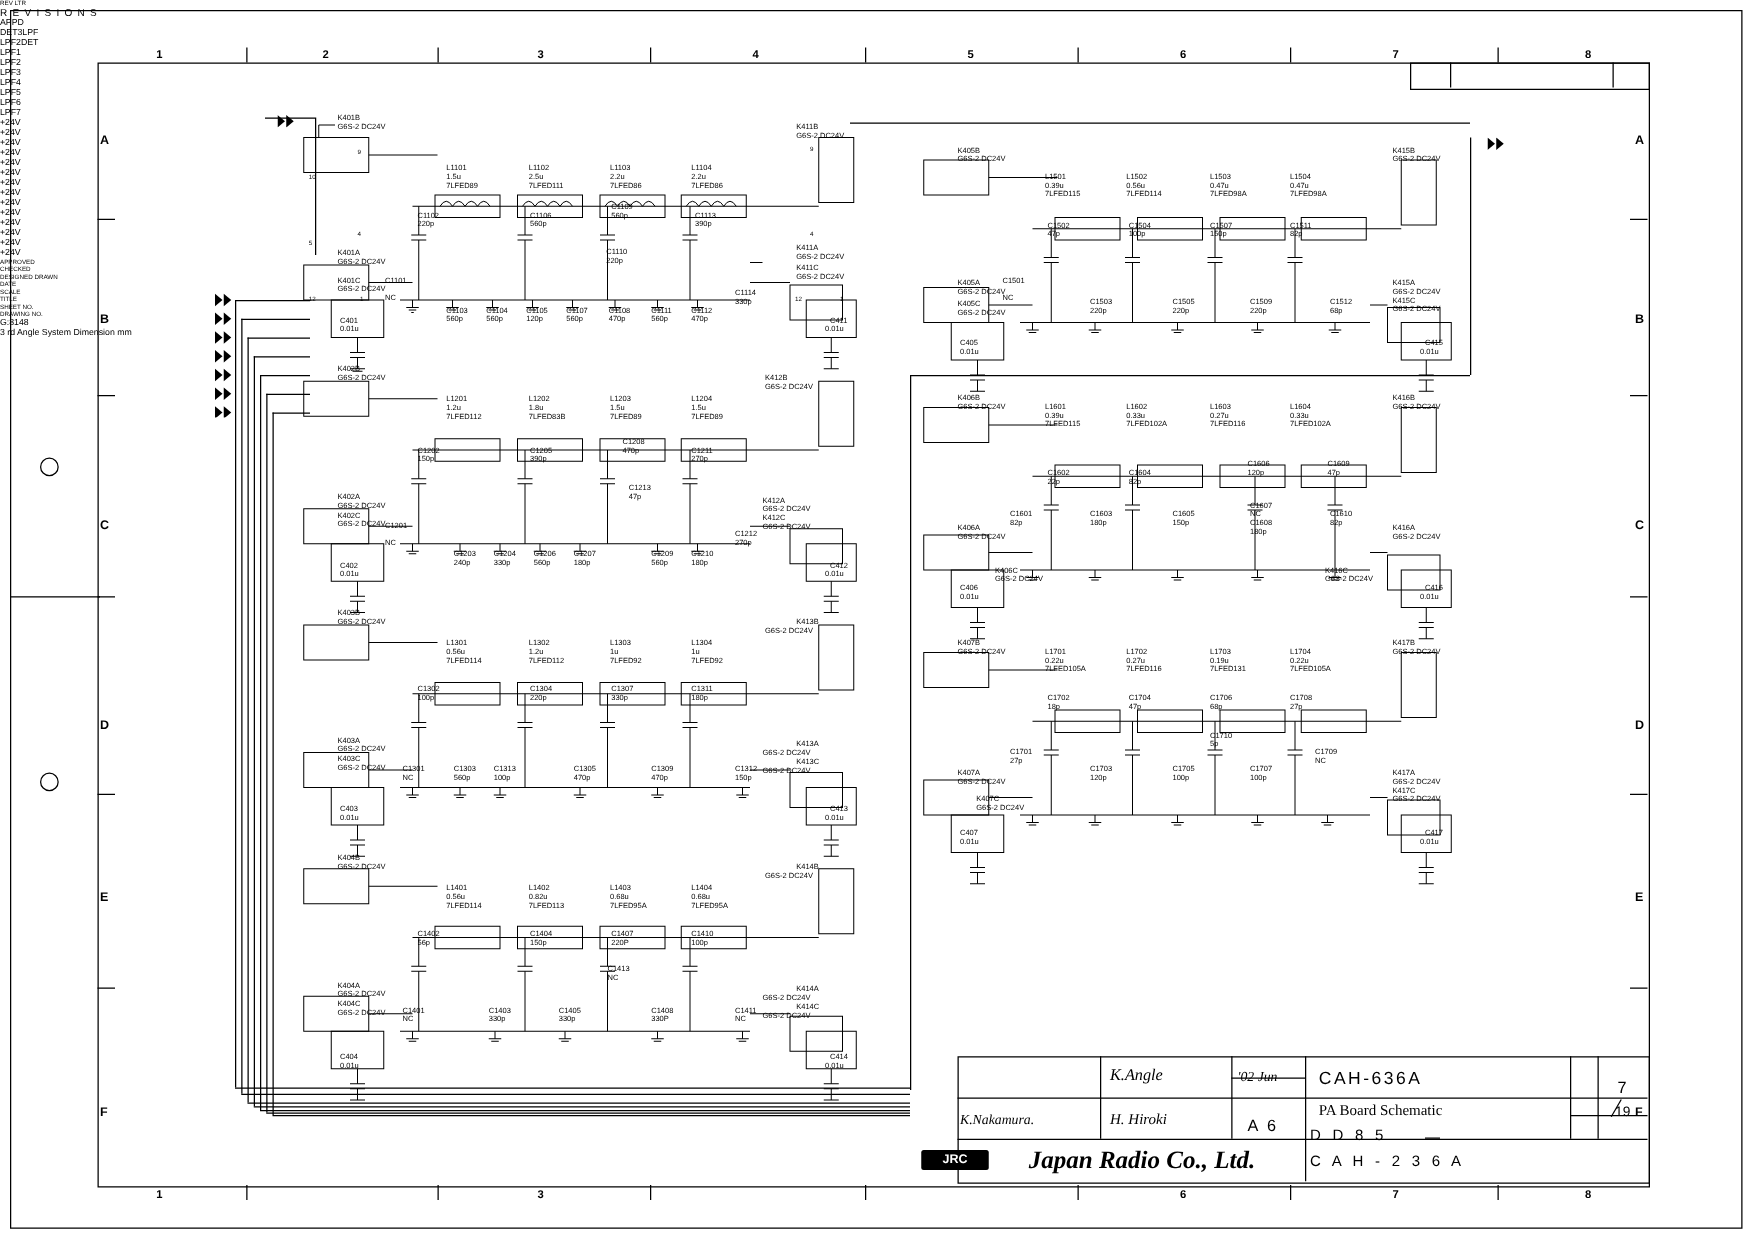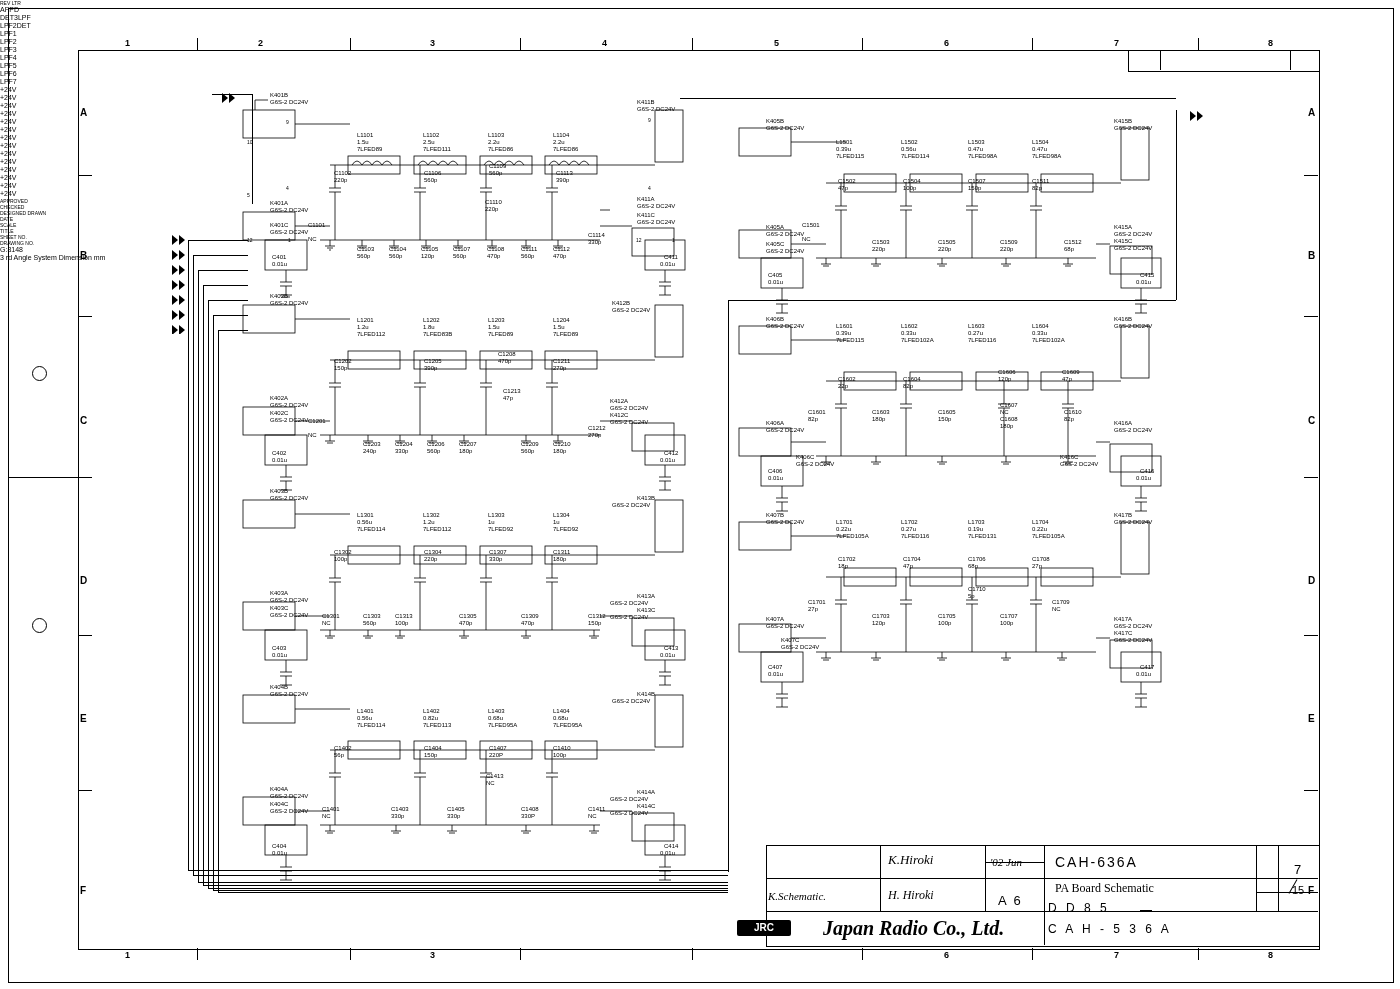--- a/index.html
+++ b/index.html
@@ -86,20 +86,21 @@
   <div class="zl" style="left:1308px;top:415px;">C</div>
   <div class="zl" style="left:1308px;top:575px;">D</div>
   <div class="zl" style="left:1308px;top:713px;">E</div>
   <div class="zl" style="left:1308px;top:885px;">F</div>
 
   <div class="bdr" style="left:1128px;top:50px;width:190px;height:20px;"></div>
   <div class="ln" style="left:1160px;top:50px;width:1px;height:20px;"></div>
   <div class="ln" style="left:1290px;top:50px;width:1px;height:20px;"></div>
   <div class="t5" style="left:1134px;top:54px;">REV
 LTR</div>
+  <div class="t8" style="left:1176px;top:56px;letter-spacing:1px;">R E V I S I O N S</div>
   <div class="t7" style="left:1294px;top:56px;">APPD</div>
 
   <div class="bdr" style="left:180px;top:80px;width:1000px;height:810px;border:none;"></div>
 
   <div class="t7" style="left:170px;top:88px;">DET3LPF</div>
   <div class="ln" style="left:212px;top:94px;width:40px;height:1px;"></div>
   <div class="abs" style="left:222px;top:89px;">
     <svg width="16" height="10">
         <polygon points="0,0 6,5 0,10" fill="#000"></polygon>
         <polygon points="7,0 13,5 7,10" fill="#000"></polygon>
@@ -833,35 +834,35 @@
 
     <div class="t5" style="left:952px;top:851px;">APPROVED</div>
     <div class="t5" style="left:836px;top:884px;">CHECKED</div>
     <div class="t5" style="left:884px;top:884px;">DESIGNED DRAWN</div>
     <div class="t5" style="left:1010px;top:849px;">DATE</div>
     <div class="t5" style="left:1008px;top:866px;">SCALE</div>
     <div class="t5" style="left:1259px;top:851px;">TITLE</div>
     <div class="t5" style="left:1281px;top:851px;">SHEET NO.</div>
     <div class="t5" style="left:1258px;top:897px;">DRAWING NO.</div>
 
-    <div class="hand" style="position:absolute;left:888px;top:852px;font-size:13px;">K.Hiroki</div>
-    <div class="hand" style="position:absolute;left:768px;top:890px;font-size:11px;">K.Schematic.</div>
+    <div class="hand" style="position:absolute;left:888px;top:852px;font-size:13px;">K.Angle</div>
+    <div class="hand" style="position:absolute;left:768px;top:890px;font-size:11px;">K.Nakamura.</div>
     <div class="hand" style="position:absolute;left:888px;top:888px;font-size:12px;">H. Hiroki</div>
     <div class="hand" style="position:absolute;left:990px;top:856px;font-size:11px;">'02  Jun</div>
     <div class="medtxt" style="left:998px;top:893px;font-size:13px;letter-spacing:2px;">A 6</div>
 
     <div class="bigtxt" style="left:1055px;top:854px;">CAH-636A</div>
     <div class="medtxt" style="left:1055px;top:881px;font-family:'Liberation Serif',serif;font-size:12px;">PA Board Schematic</div>
     <div class="medtxt" style="left:1048px;top:901px;font-size:12px;letter-spacing:3px;">D D 8 5</div>
-    <div class="medtxt" style="left:1048px;top:922px;font-size:12px;letter-spacing:3px;">C A H - 5 3 6 A</div>
+    <div class="medtxt" style="left:1048px;top:922px;font-size:12px;letter-spacing:3px;">C A H - 2 3 6 A</div>
     <div class="ln" style="left:1140px;top:910px;width:12px;height:1px;"></div>
 
     <div class="medtxt" style="left:1294px;top:862px;font-size:13px;">7</div>
     <div class="ln" style="left:1285px;top:886px;width:16px;height:1px;transform:rotate(-60deg);"></div>
-    <div class="medtxt" style="left:1292px;top:884px;font-size:11px;">15</div>
+    <div class="medtxt" style="left:1292px;top:884px;font-size:11px;">19</div>
 
     <div class="jrcbox" style="left:737px;top:920px;width:54px;height:16px;line-height:16px;">JRC</div>
     <div class="hand" style="position:absolute;left:823px;top:917px;font-size:20px;font-weight:bold;">Japan Radio Co., Ltd.</div>
   </div>
 
   <div class="t7" style="left:82px;top:952px;">G:8148</div>
   <div class="t7" style="left:140px;top:952px;">3 rd Angle System  Dimension mm</div>
 
 </div>
 

